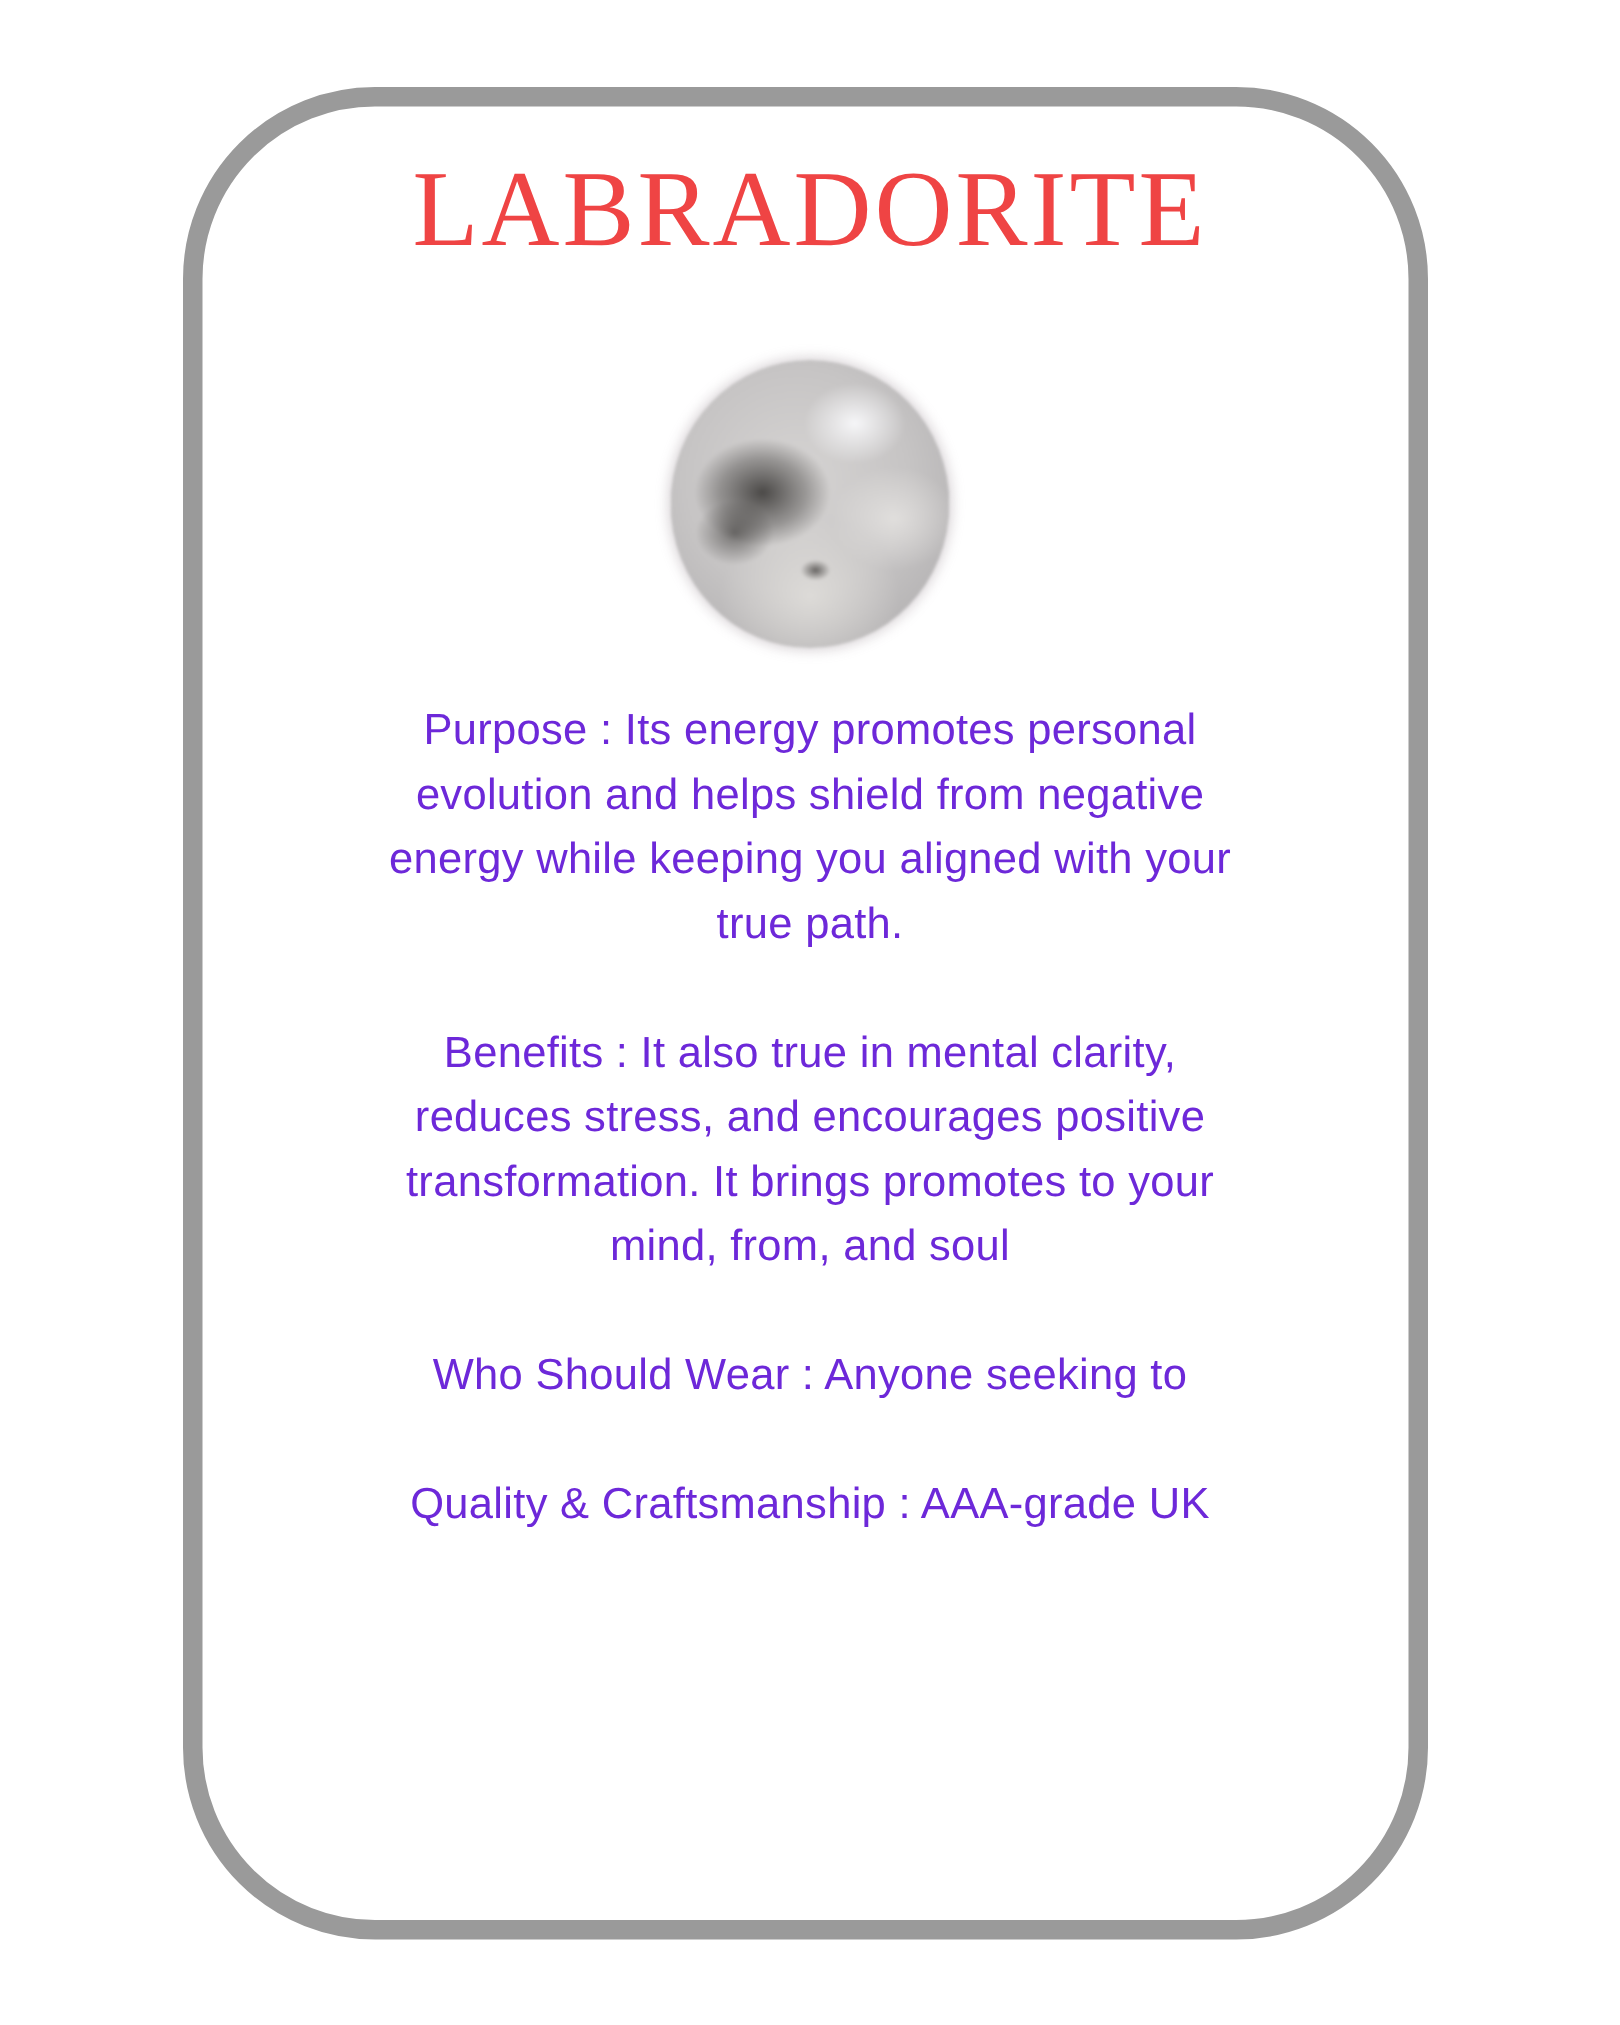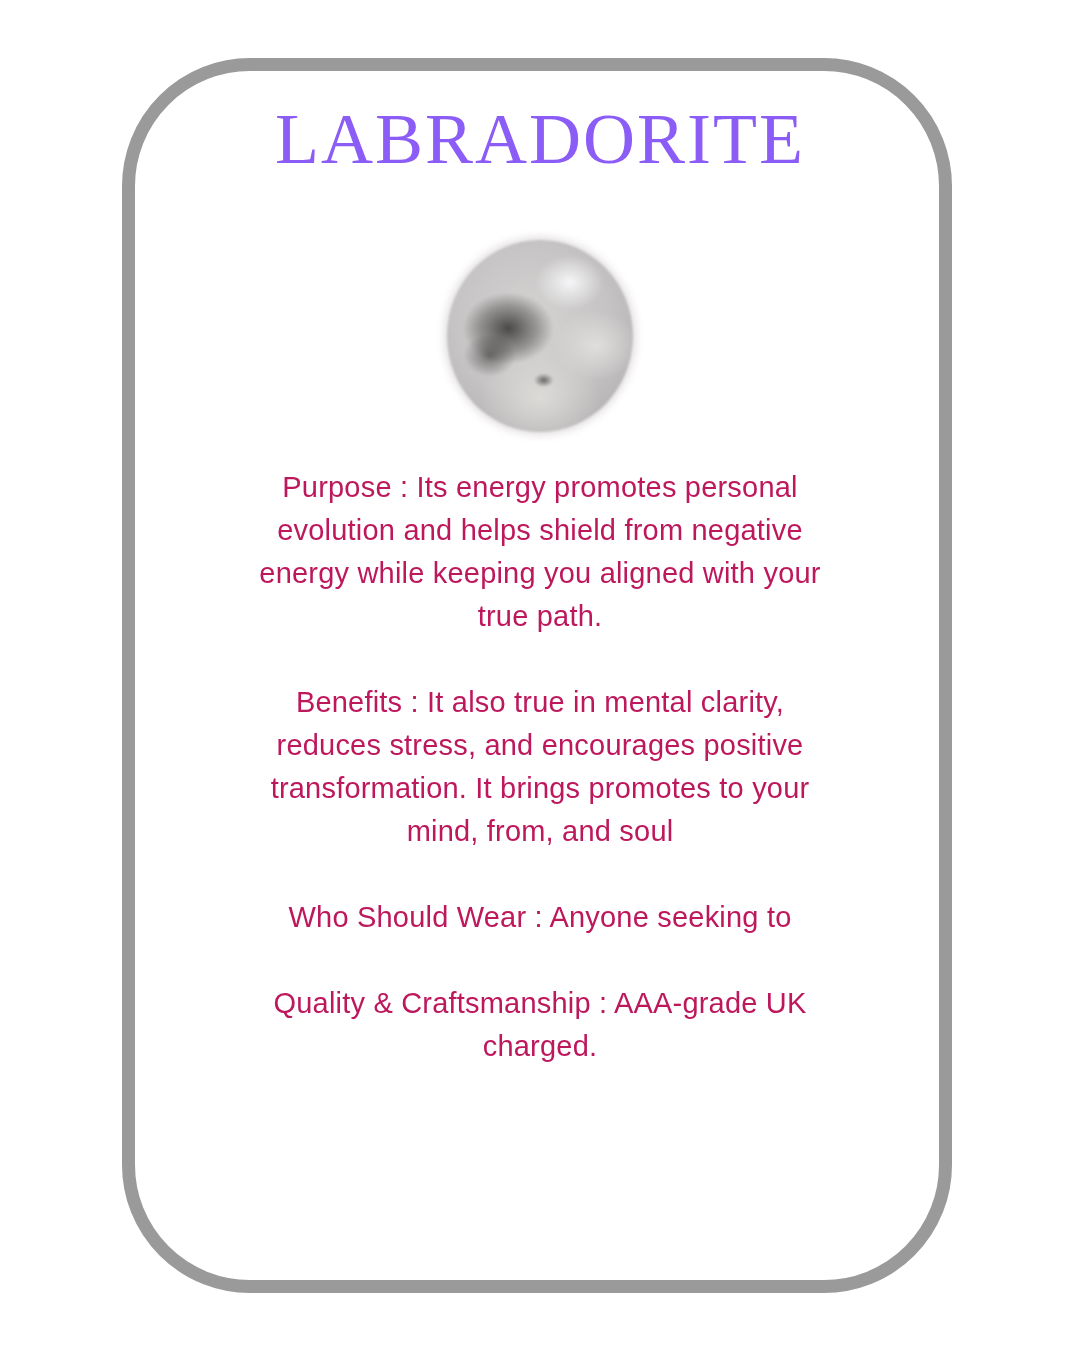--- a/index.html
+++ b/index.html
@@ -29,21 +29,21 @@
     left: 0;
     right: 0;
     top: 100px;
     margin: 0;
     text-align: center;
     font-family: "Liberation Serif", serif;
     font-weight: 400;
     font-size: 72px;
     line-height: 78px;
     letter-spacing: 2px;
-    color: #8b5cf6;
+    color: #ef4444;
   }
   .stone {
     position: absolute;
     left: 447px;
     top: 240px;
     width: 186px;
     height: 192px;
     border-radius: 50%;
     background:
       radial-gradient(34% 26% at 33% 46%, rgba(42,40,38,0.80) 0%, rgba(42,40,38,0.35) 45%, rgba(42,40,38,0) 72%),
@@ -60,21 +60,21 @@
     position: absolute;
     left: 210px;
     top: 466px;
     width: 660px;
     text-align: center;
     font-family: "Liberation Sans", sans-serif;
     font-weight: 400;
     font-size: 29px;
     line-height: 43px;
     letter-spacing: 0.2px;
-    color: #be185d;
+    color: #6d28d9;
   }
   .content p {
     margin: 0 0 43px 0;
   }
   .line {
     display: block;
   }
 </style>
 </head>
 <body>
@@ -102,17 +102,16 @@
       <span class="line">transformation. It brings promotes to your</span>
       <span class="line">mind, from, and soul</span>
     </p>
 
     <p>
       <span class="line">Who Should Wear : Anyone seeking to</span>
     </p>
 
     <p>
       <span class="line">Quality &amp; Craftsmanship : AAA-grade UK</span>
-      <span class="line">charged.</span>
     </p>
 
   </div>
 </div>
 
 </body></html>

